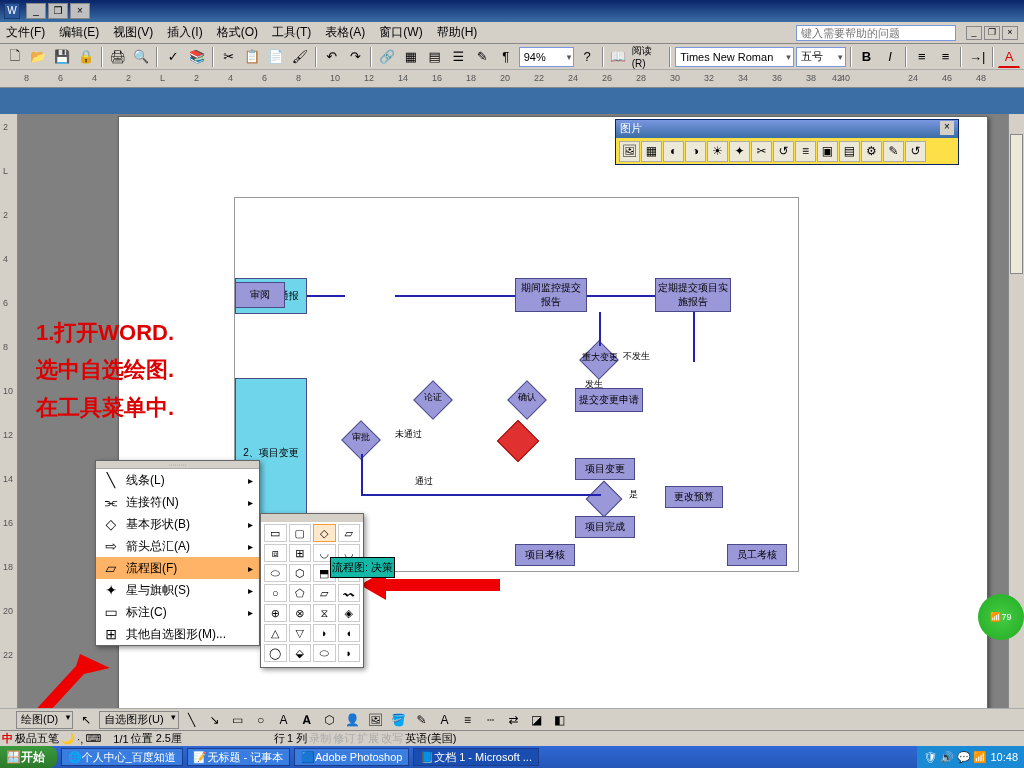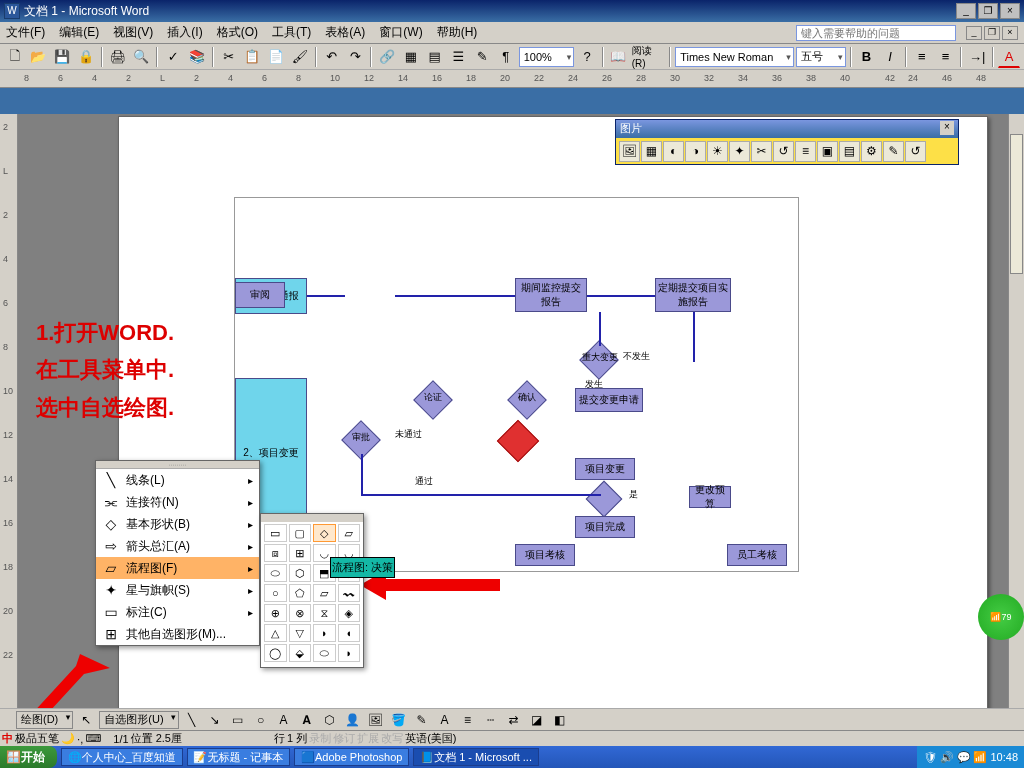--- a/index.html
+++ b/index.html
@@ -64,21 +64,20 @@
 .scrollbar-v{ position:absolute; right:0; top:0; width:16px; bottom:0; background:#d4d0c8; border-left:1px solid #888;}
 .scrollbar-v .thumb{ position:absolute; left:1px; right:1px; top:20px; height:140px; background:#ece9d8; border:1px solid #888;}
 .ime-bar{ position:absolute; left:0; bottom:22px; right:0; height:16px; background:#d4d0c8; border-top:1px solid #888; display:flex; align-items:center; font-size:11px; padding:0 2px; gap:2px;}
 .wifi-badge{ position:absolute; right:0; bottom:68px; width:46px; height:46px; border-radius:50%; background:radial-gradient(circle,#4c4,#2a2); display:flex; align-items:center; justify-content:center; color:#fff; font-size:9px;}
 </style>
 </head>
 <body>
 
 <div class="titlebar">
   <div class="icon">W</div>
-  <div class="title">文档 1 - Microsoft Word</div>
   <div class="wbtn">_</div>
   <div class="wbtn">❐</div>
   <div class="wbtn">×</div>
 </div>
 
 <div class="menubar">
   <span>文件(F)</span>
   <span>编辑(E)</span>
   <span>视图(V)</span>
   <span>插入(I)</span>
@@ -114,21 +113,21 @@
   <div class="sep"></div>
   <div class="tbtn">↶</div>
   <div class="tbtn">↷</div>
   <div class="sep"></div>
   <div class="tbtn">🔗</div>
   <div class="tbtn">▦</div>
   <div class="tbtn">▤</div>
   <div class="tbtn">☰</div>
   <div class="tbtn">✎</div>
   <div class="tbtn">¶</div>
-  <div class="combo" style="width:56px">100%</div>
+  <div class="combo" style="width:56px">94%</div>
   <div class="tbtn">?</div>
   <div class="sep"></div>
   <div class="tbtn">📖</div>
   <span style="font-size:10px">阅读(R)</span>
   <div class="sep"></div>
   <div class="combo" style="width:120px">Times New Roman</div>
   <div class="combo" style="width:50px">五号</div>
   <div class="sep"></div>
   <div class="tbtn">
       <b>B</b>
@@ -165,21 +164,21 @@
     <span class="tick" style="left: 534px;">22</span>
     <span class="tick" style="left: 568px;">24</span>
     <span class="tick" style="left: 602px;">26</span>
     <span class="tick" style="left: 636px;">28</span>
     <span class="tick" style="left: 670px;">30</span>
     <span class="tick" style="left: 704px;">32</span>
     <span class="tick" style="left: 738px;">34</span>
     <span class="tick" style="left: 772px; text-align: center;">36</span>
     <span class="tick" style="left: 806px;">38</span>
     <span class="tick" style="left: 840px;">40</span>
-    <span class="tick" style="left: 885px;">42</span>
+    <span class="tick" style="left: 832px;">42</span>
     <span class="tick" style="left: 908px;">24</span>
     <span class="tick" style="left: 942px;">46</span>
     <span class="tick" style="left: 976px;">48</span>
   </div>
 
 <div class="workspace">
   <div class="ruler-v">
       <span class="vtick" style="top: 8px;">2</span>
       <span class="vtick" style="top: 52px;">L</span>
       <span class="vtick" style="top: 96px;">2</span>
@@ -239,39 +238,39 @@
       <div class="fc-dtext" style="left:274px;top:193px;width:36px">确认</div>
       <div class="fc-box" style="left:340px;top:190px;width:68px;height:24px">提交变更申请</div>
       <div class="fc-diamond" style="left:112px;top:228px;width:28px;height:28px"></div>
       <div class="fc-dtext" style="left:108px;top:233px;width:36px">审批</div>
       <div class="fc-dtext" style="left:160px;top:230px">未通过</div>
       <div class="fc-dtext" style="left:180px;top:277px">通过</div>
       <div class="fc-diamond red" style="left:268px;top:228px;width:30px;height:30px"></div>
       <div class="fc-box" style="left:340px;top:260px;width:60px;height:22px">项目变更</div>
       <div class="fc-diamond" style="left:356px;top:288px;width:26px;height:26px"></div>
       <div class="fc-dtext" style="left:394px;top:290px">是</div>
-      <div class="fc-box" style="left:454px;top:288px;width:42px;height:22px">更改预算</div>
+      <div class="fc-box" style="left:430px;top:288px;width:58px;height:22px">更改预算</div>
       <div class="fc-box" style="left:340px;top:318px;width:60px;height:22px">项目完成</div>
       <div class="fc-box" style="left:280px;top:346px;width:60px;height:22px">项目考核</div>
       <div class="fc-box" style="left:492px;top:346px;width:60px;height:22px">员工考核</div>
 
       <div class="line" style="left:72px;top:97px;width:38px;height:2px"></div>
       <div class="line" style="left:160px;top:97px;width:120px;height:2px"></div>
       <div class="line" style="left:352px;top:97px;width:68px;height:2px"></div>
       <div class="line" style="left:458px;top:114px;width:2px;height:50px"></div>
       <div class="line" style="left:364px;top:114px;width:2px;height:34px"></div>
       <div class="line" style="left:126px;top:256px;width:2px;height:40px"></div>
       <div class="line" style="left:126px;top:296px;width:240px;height:2px"></div>
     </div>
   </div>
 
   <div class="annotation" style="left:36px; top:200px;">
     <div>1.打开WORD.</div>
+    <div>选中自选绘图.</div>
     <div>在工具菜单中.</div>
-    <div>选中自选绘图.</div>
   </div>
   <div class="arrow-red" style="left:20px; top:540px">
     <svg width="90" height="70">
         <polygon points="60,0 90,14 64,20 18,70 10,62 56,12" fill="#e00"></polygon>
       </svg>
   </div>
   <div class="arrow-red" style="left:360px; top:456px">
     <svg width="140" height="30">
         <polygon points="0,15 26,0 26,9 140,9 140,21 26,21 26,30" fill="#e00"></polygon>
       </svg>

